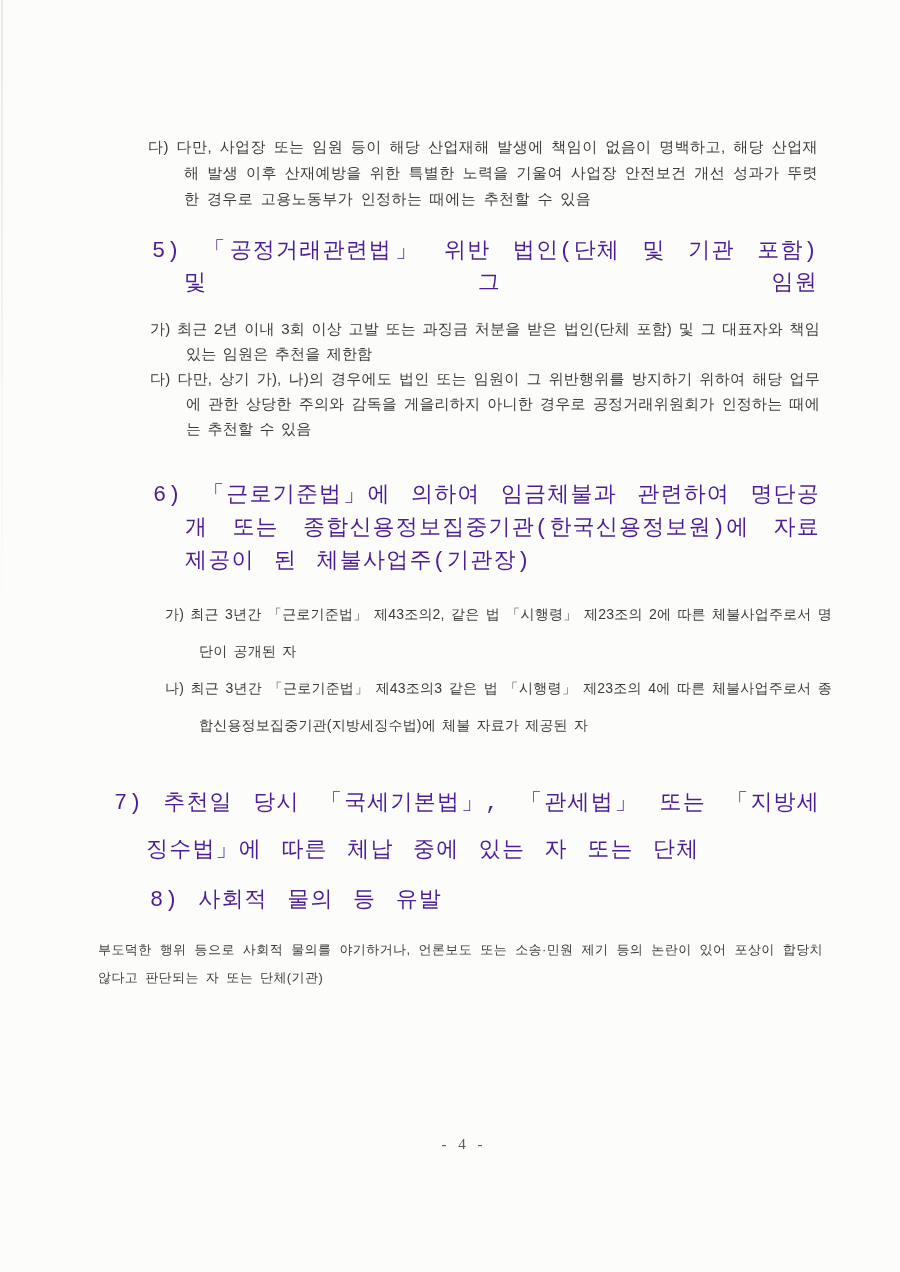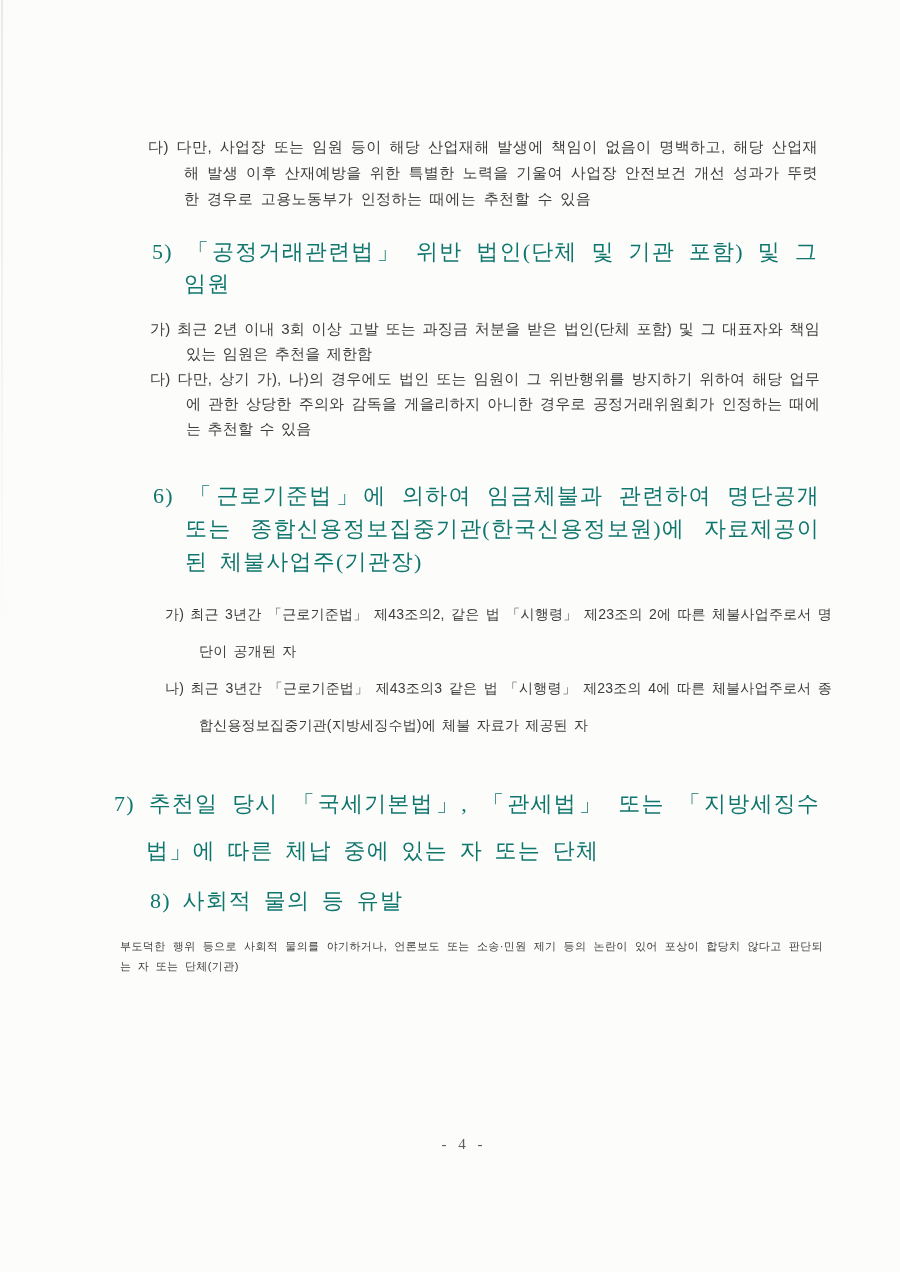--- a/index.html
+++ b/index.html
@@ -40,22 +40,22 @@
 
   .intro {
     margin: 134px 110px 0 120px;
     font-size: 15px;
     line-height: 26px;
     letter-spacing: 0.4px;
     word-spacing: 3px;
   }
 
   .h-section {
-    font-family: Liberation Serif, serif;
-    color: #0f766e;
+    font-family: Liberation Mono, monospace;
+    color: #4c1d95;
     font-size: 22px;
     letter-spacing: 1.2px;
     word-spacing: 5px;
     text-align: justify;
     word-break: break-all;
   }
   .h-hang {
     padding-left: 32px;
     text-indent: -32px;
   }
@@ -99,23 +99,23 @@
   }
 
   .sec8-head {
     margin: 12px 108px 0 122px;
     line-height: 30px;
     text-align: left;
     text-align-last: left;
   }
 
   .sec8-body {
-    margin: 20px 105px 0 92px;
-    font-size: 11px;
-    line-height: 20px;
+    margin: 20px 105px 0 70px;
+    font-size: 13px;
+    line-height: 28px;
     letter-spacing: 0.4px;
     word-spacing: 3px;
   }
 
   .page-number {
     position: absolute;
     top: 1136px;
     left: 0;
     width: 100%;
     text-align: center;

